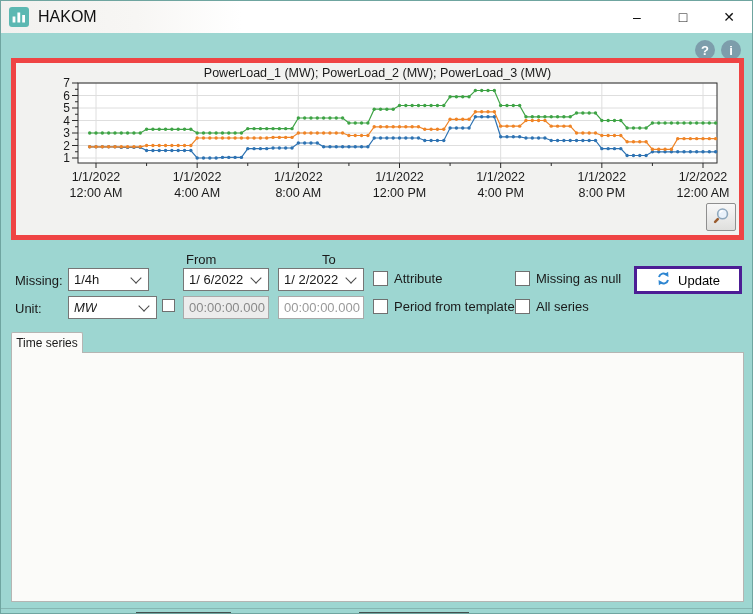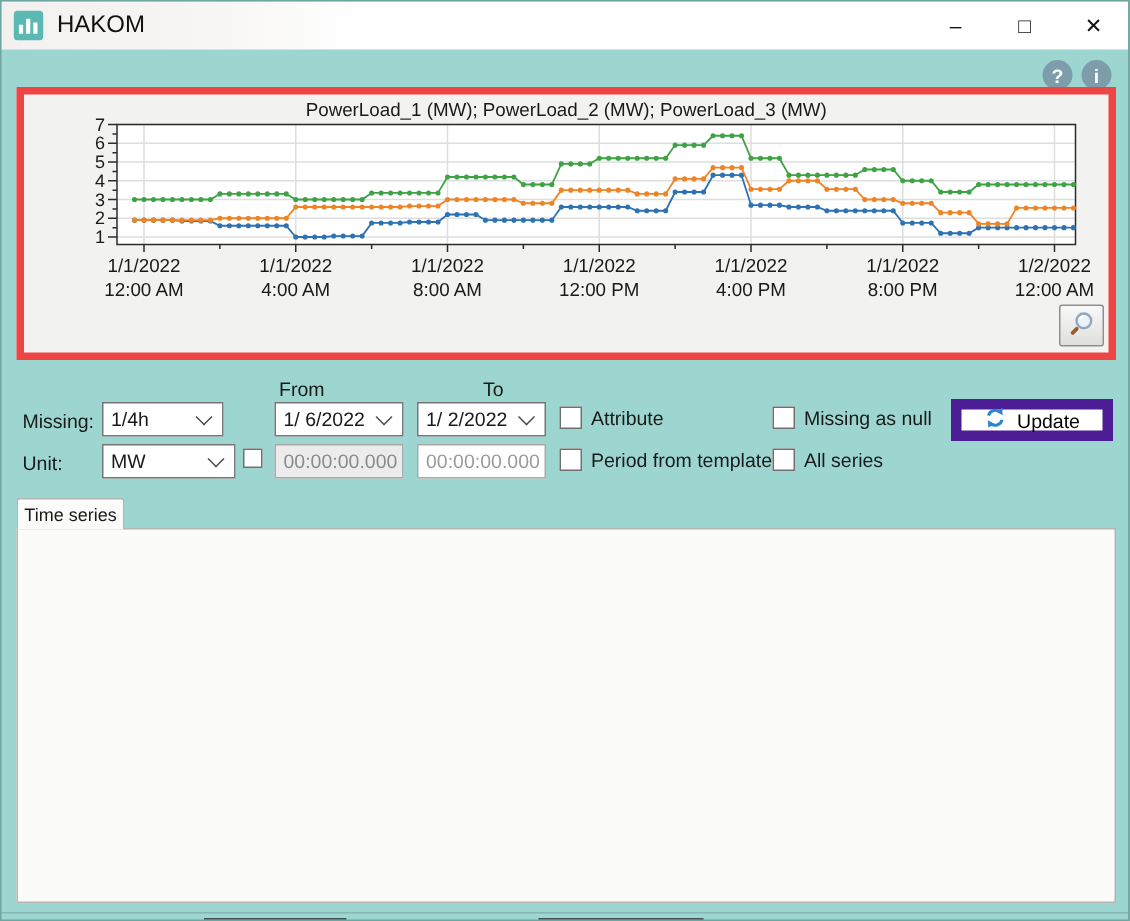--- a/index.html
+++ b/index.html
@@ -476,34 +476,34 @@
     <span class="chev"></span>
   </div>
   <div class="abs cbrow" style="left:372px;top:270px;">
     <span class="cbx"></span>
     <span class="lbl">Attribute</span>
   </div>
   <div class="abs cbrow" style="left:514px;top:270px;">
     <span class="cbx"></span>
     <span class="lbl">Missing as null</span>
   </div>
-  <button class="abs btn" style="left:633px;top:265px;width:108px;height:28px;border:7px solid #4c1d95;">
+  <button class="abs btn" style="left:633px;top:265px;width:108px;height:28px;border:3px solid #4c1d95;">
     <span>
       <svg viewBox="0 0 16 16" width="15" height="15">
         <path d="M3.2 6.5 A5 5 0 0 1 11.6 4.1" fill="none" stroke="#2e86d1" stroke-width="2.1"></path>
         <polygon points="12.9,0.9 13.3,6.3 8.6,3.8" fill="#2e86d1"></polygon>
         <path d="M12.8 9.5 A5 5 0 0 1 4.4 11.9" fill="none" stroke="#2e86d1" stroke-width="2.1"></path>
         <polygon points="3.1,15.1 2.7,9.7 7.4,12.2" fill="#2e86d1"></polygon>
       </svg>
     </span>
     <span>Update</span>
   </button>
 
   <div class="abs lbl" style="left:14px;top:300px;">Unit:</div>
-  <div class="abs combo" style="left:67px;top:295px;width:89px;height:23px;">
+  <div class="abs combo" style="left:67px;top:295px;width:89px;height:23px;font-style:italic;">
     <span class="combo-val">MW</span>
     <span class="chev"></span>
   </div>
   <span class="abs cbx" style="left:161px;top:298px;"></span>
   <div class="abs field" style="left:182px;top:295px;width:86px;height:23px;background:#ececec;color:#8a8a8a;">00:00:00.000</div>
   <div class="abs field" style="left:277px;top:295px;width:86px;height:23px;background:#fff;color:#9a9a9a;">00:00:00.000</div>
   <div class="abs cbrow" style="left:372px;top:298px;">
     <span class="cbx"></span>
     <span class="lbl">Period from template</span>
   </div>

